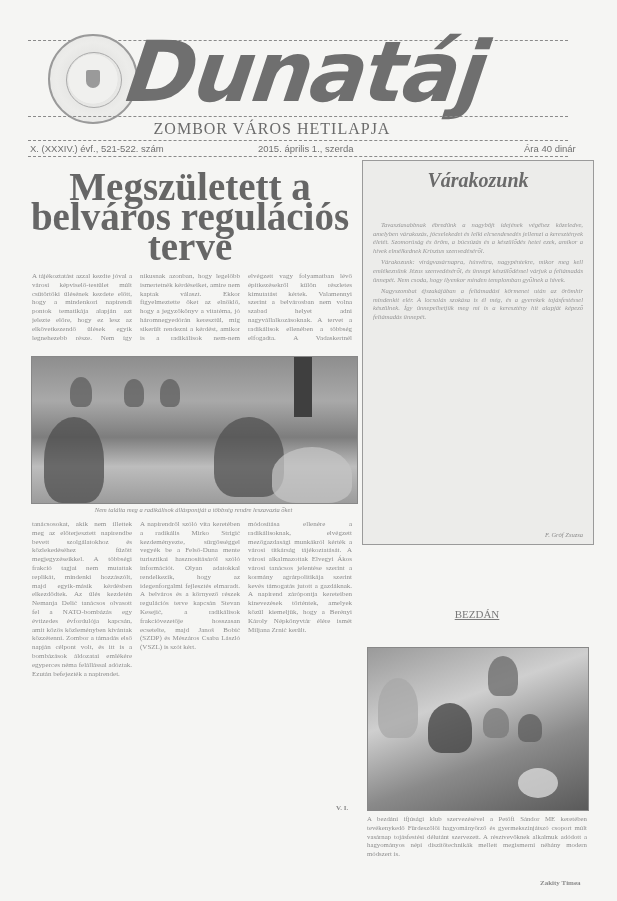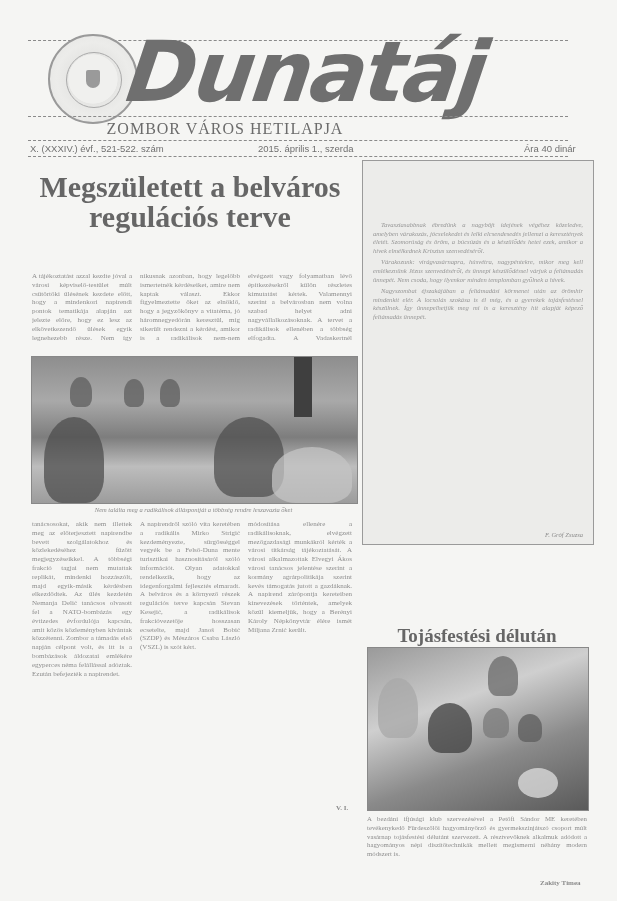--- a/index.html
+++ b/index.html
@@ -3,23 +3,23 @@
 <meta charset="utf-8">
 <style>
   html,body{margin:0;padding:0;}
   body{width:617px;height:901px;background:#f4f4f2;position:relative;overflow:hidden;font-family:"Liberation Serif",serif;color:#555;}
   .page{position:absolute;left:0;top:0;width:617px;height:901px;background:#f5f5f3;}
   .rule{position:absolute;border-top:1px dashed #8a8a8a;}
   .seal{position:absolute;left:48px;top:34px;width:86px;height:86px;border-radius:50%;border:2px solid #9a9a9a;background:radial-gradient(circle,#f0f0ee 40%,#e6e6e4 41%,#ececea 60%,#e2e2e0 100%);}
   .seal-inner{position:absolute;left:16px;top:16px;width:54px;height:54px;border-radius:50%;border:1px solid #aaa;}
   .seal-crest{position:absolute;left:36px;top:34px;width:14px;height:18px;background:#9a9a9a;border-radius:2px 2px 7px 7px;}
   .masthead{position:absolute;left:128px;top:30px;font-family:"DejaVu Sans",sans-serif;font-weight:bold;font-style:italic;font-size:84px;letter-spacing:-2px;color:#6f6f6f;line-height:1;transform:skewX(-8deg);}
-  .subtitle{position:absolute;left:0;width:450px;top:120px;text-align:center;font-size:16px;letter-spacing:1px;color:#6b6b6b;}
+  .subtitle{position:absolute;left:0;width:450px;top:120px;text-align:center;font-size:16px;letter-spacing:1px;color:#6b6b6b;padding-left:47px;}
   .meta{position:absolute;top:143px;font-family:"Liberation Sans",sans-serif;font-weight:normal;font-size:9.5px;color:#707070;}
-  .headline{position:absolute;left:30px;width:320px;top:172px;text-align:center;font-weight:bold;font-size:30px;line-height:30px;color:#666;}
+  .headline{position:absolute;left:30px;width:320px;top:172px;text-align:center;font-weight:bold;font-size:39px;line-height:30px;color:#666;}
   .deck{position:absolute;left:38px;width:306px;top:238px;text-align:center;font-weight:bold;font-size:9px;line-height:11px;color:#6e6e6e;}
   .col{position:absolute;font-size:7px;line-height:8.8px;color:#8d8d8d;text-align:justify;overflow:hidden;}
   .photo{position:absolute;background:linear-gradient(180deg,#8e8e8e 0%,#a9a9a9 30%,#7d7d7d 55%,#bdbdbd 75%,#9c9c9c 100%);border:1px solid #888;overflow:hidden;}
   .ph-shape{position:absolute;border-radius:50% 50% 30% 30%;background:#5e5e5e;opacity:.75;}
   .caption{position:absolute;font-style:italic;font-size:6.5px;color:#8a8a8a;text-align:center;}
   .sidebox{position:absolute;left:362px;top:160px;width:230px;height:383px;border:1px solid #9a9a9a;background:#ececea;}
   .side-title{position:absolute;left:0;width:230px;top:8px;text-align:center;font-style:italic;font-weight:bold;font-size:20px;color:#6a6a6a;}
   .side-deck{position:absolute;left:10px;width:210px;top:34px;text-align:center;font-style:italic;font-weight:bold;font-size:8px;line-height:10px;color:#7a7a7a;}
   .side-body{position:absolute;left:10px;width:210px;top:60px;height:300px;font-style:italic;font-size:6.6px;line-height:8.6px;color:#959595;text-align:justify;overflow:hidden;}
   .side-sign{position:absolute;right:10px;bottom:6px;font-style:italic;font-size:6.5px;color:#8a8a8a;}
@@ -66,29 +66,30 @@
     <div style="position:absolute;left:262px;top:0;width:18px;height:60px;background:#3f3f3f;"></div>
   </div>
   <div class="caption" style="left:31px;top:506px;width:325px;">Nem találta meg a radikálisok álláspontját a többség rendre leszavazta őket</div>
 
   <div class="col" style="left:32px;top:520px;width:100px;height:300px;">tanácsosokat, akik nem illettek meg az előterjesztett napirendbe bevett szolgálatokhoz és közlekedéséhez fűzött megjegyzéseikkel. A többségi frakció tagjai nem mutattak replikát, mindenki hozzászólt, majd egyik-másik kérdésben elkezdődtek. Az ülés kezdetén Nemanja Delić tanácsos olvasott fel a NATO-bombázás egy évtizedes évfordulója kapcsán, amit közös közleményben kívántak közzétenni. Zombor a támadás első napján célpont volt, és itt is a bombázások áldozatai emlékére egyperces néma felállással adóztak. Ezután befejezték a napirendet.</div>
   <div class="col" style="left:140px;top:520px;width:100px;height:300px;">A napirendről szóló vita keretében a radikális Mirko Strigić kezdeményezte, sürgősséggel vegyék be a Felső-Duna mente turisztikai hasznosításáról szóló információt. Olyan adatokkal rendelkezik, hogy az idegenforgalmi fejlesztés elmaradt. A belváros és a környező részek regulációs terve kapcsán Stevan Kesejić, a radikálisok frakcióvezetője hosszasan ecsetelte, majd Janoš Bobić (SZDP) és Mészáros Csaba László (VSZL) is szót kért.</div>
   <div class="col" style="left:248px;top:520px;width:104px;height:285px;">módosítása ellenére a radikálisoknak, elvégzett mezőgazdasági munkákról kérték a városi titkárság tájékoztatását. A városi alkalmazottak Elvegyi Ákos városi tanácsos jelentése szerint a kormány agrárpolitikája szerint kevés támogatás jutott a gazdáknak. A napirend zárópontja kereteiben kinevezések történtek, amelyek közül kiemeljük, hogy a Berényi Károly Népkönyvtár élére ismét Miljana Zrnić került.</div>
   <div class="sign" style="left:336px;top:804px;">V. I.</div>
 
   <div class="sidebox">
+    <div class="side-title">Várakozunk</div>
     <div class="side-body">
       <p style="margin:0 0 3px 0;text-indent:8px;">Tavasziasabbnak ébredünk a nagyböjt idejének végéhez közeledve, amelyben várakozás, jócselekedet és lelki elcsendesedés jellemzi a keresztények életét. Szomorúság és öröm, a búcsúzás és a készülődés hetei ezek, amikor a hívek elmélkednek Krisztus szenvedéséről.</p>
       <p style="margin:0 0 3px 0;text-indent:8px;">Várakozunk: virágvasárnapra, húsvétra, nagypéntekre, mikor meg kell emlékeznünk Jézus szenvedéséről, és ünnepi készülődéssel várjuk a feltámadás ünnepét. Nem csoda, hogy ilyenkor minden templomban gyűlnek a hívek.</p>
       <p style="margin:0 0 3px 0;text-indent:8px;">Nagyszombat éjszakájában a feltámadási körmenet után az örömhír mindenkit elér. A locsolás szokása is él még, és a gyerekek tojásfestéssel készülnek. Így ünnepelhetjük meg mi is a keresztény hit alapját képező feltámadás ünnepét.</p>
     </div>
     <div class="side-sign">F. Gróf Zsuzsa</div>
   </div>
 
-  <div class="headline2">Tojásfestési délután</div>
+  <div class="kicker">BEZDÁN</div>
 
   <div class="photo" style="left:367px;top:647px;width:220px;height:162px;background:linear-gradient(160deg,#9a9a9a 0%,#cfcfcf 35%,#8a8a8a 65%,#5a5a5a 100%);">
     <div class="ph-shape" style="left:10px;top:30px;width:40px;height:60px;background:#a8a8a8;"></div>
     <div class="ph-shape" style="left:60px;top:55px;width:44px;height:50px;background:#3f3f3f;"></div>
     <div class="ph-shape" style="left:120px;top:8px;width:30px;height:40px;background:#6a6a6a;"></div>
     <div class="ph-shape" style="left:115px;top:60px;width:26px;height:30px;background:#7a7a7a;"></div>
     <div class="ph-shape" style="left:150px;top:66px;width:24px;height:28px;background:#5c5c5c;"></div>
     <div class="ph-shape" style="left:150px;top:120px;width:40px;height:30px;background:#e0e0e0;border-radius:50%;"></div>
   </div>
   <div class="col" style="left:367px;top:815px;width:220px;height:48px;font-size:6.8px;">A bezdáni ifjúsági klub szervezésével a Petőfi Sándor ME keretében tevékenykedő Fürdeszőlői hagyományőrző és gyermekszínjátszó csoport múlt vasárnap tojásfestési délutánt szervezett. A résztvevőknek alkalmuk adódott a hagyományos népi díszítőtechnikák mellett megismerni néhány modern módszert is.</div>

